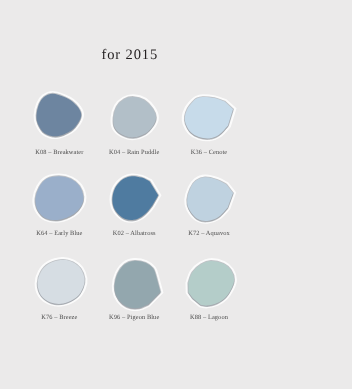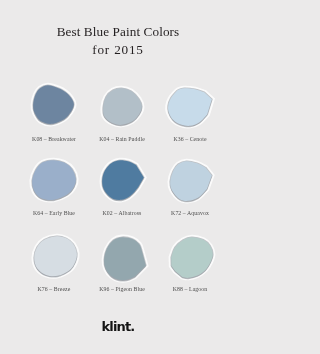--- a/index.html
+++ b/index.html
@@ -17,21 +17,21 @@
          font-family:"Liberation Serif",serif;font-size:5.8px;line-height:6px;color:#4e4e4e;letter-spacing:.08px;}
   .t2{letter-spacing:.8px;}
   .logo{position:absolute;left:0;right:0;top:319px;text-align:center;
         font-family:"DejaVu Sans",sans-serif;font-weight:700;font-size:13px;color:#141414;letter-spacing:-.85px;}
 </style>
 </head>
 <body>
 
 <div class="pin">
   <h1 class="title">
-    <span>Best Blue Paint Colors</span><br>
+    <br>
     <span class="t2">for 2015</span>
   </h1>
   <div class="grid" id="grid">
       <div class="cell" style="left: 33px; top: 85px; width: 41px; height: 39px;">
         <svg class="blob" width="57" height="55" viewBox="-19.51219512195122 -20.51282051282051 139.02439024390242 141.02564102564102" preserveAspectRatio="none" style="margin-left: -8px; margin-top: -8px;">
           <path d="M36.17,0.40C43.72,0.40 55.25,5.18 62.40,8.12C69.55,11.05 73.93,13.81 79.09,18.04C84.26,22.26 89.98,28.14 93.40,33.47C96.82,38.79 99.76,44.12 99.60,50.00C99.44,55.88 96.26,62.58 92.45,68.74C88.63,74.89 84.50,81.78 76.71,86.92C68.92,92.07 55.41,98.68 45.71,99.60C36.01,100.52 25.44,97.03 18.52,92.44C11.61,87.84 7.24,78.93 4.22,72.04C1.19,65.16 0.08,59.00 0.40,51.10C0.72,43.20 3.34,31.81 6.12,24.65C8.91,17.48 12.08,12.16 17.09,8.12C22.10,4.07 28.62,0.40 36.17,0.40Z" fill="none" stroke="#fdfdfd" stroke-width="12.820512820512821" opacity=".9"></path>
           <path d="M36.17,0.40C43.72,0.40 55.25,5.18 62.40,8.12C69.55,11.05 73.93,13.81 79.09,18.04C84.26,22.26 89.98,28.14 93.40,33.47C96.82,38.79 99.76,44.12 99.60,50.00C99.44,55.88 96.26,62.58 92.45,68.74C88.63,74.89 84.50,81.78 76.71,86.92C68.92,92.07 55.41,98.68 45.71,99.60C36.01,100.52 25.44,97.03 18.52,92.44C11.61,87.84 7.24,78.93 4.22,72.04C1.19,65.16 0.08,59.00 0.40,51.10C0.72,43.20 3.34,31.81 6.12,24.65C8.91,17.48 12.08,12.16 17.09,8.12C22.10,4.07 28.62,0.40 36.17,0.40Z" fill="#8a9097" opacity=".5" transform="translate(0,3.3333333333333335)"></path>
           <path d="M36.17,0.40C43.72,0.40 55.25,5.18 62.40,8.12C69.55,11.05 73.93,13.81 79.09,18.04C84.26,22.26 89.98,28.14 93.40,33.47C96.82,38.79 99.76,44.12 99.60,50.00C99.44,55.88 96.26,62.58 92.45,68.74C88.63,74.89 84.50,81.78 76.71,86.92C68.92,92.07 55.41,98.68 45.71,99.60C36.01,100.52 25.44,97.03 18.52,92.44C11.61,87.84 7.24,78.93 4.22,72.04C1.19,65.16 0.08,59.00 0.40,51.10C0.72,43.20 3.34,31.81 6.12,24.65C8.91,17.48 12.08,12.16 17.09,8.12C22.10,4.07 28.62,0.40 36.17,0.40Z" fill="none" stroke="#838a91" stroke-width="3.8461538461538463" opacity=".5"></path>
           <path d="M36.17,0.40C43.72,0.40 55.25,5.18 62.40,8.12C69.55,11.05 73.93,13.81 79.09,18.04C84.26,22.26 89.98,28.14 93.40,33.47C96.82,38.79 99.76,44.12 99.60,50.00C99.44,55.88 96.26,62.58 92.45,68.74C88.63,74.89 84.50,81.78 76.71,86.92C68.92,92.07 55.41,98.68 45.71,99.60C36.01,100.52 25.44,97.03 18.52,92.44C11.61,87.84 7.24,78.93 4.22,72.04C1.19,65.16 0.08,59.00 0.40,51.10C0.72,43.20 3.34,31.81 6.12,24.65C8.91,17.48 12.08,12.16 17.09,8.12C22.10,4.07 28.62,0.40 36.17,0.40Z" fill="#6d85a0"></path>
         </svg>
@@ -103,14 +103,13 @@
       <div class="cell" style="left: 171px; top: 237px; width: 42px; height: 41px;">
         <svg class="blob" width="58" height="57" viewBox="-19.047619047619047 -19.51219512195122 138.0952380952381 139.02439024390242" preserveAspectRatio="none" style="margin-left: -8px; margin-top: -8px;">
           <path d="M49.17,0.40C57.30,0.23 69.58,3.18 76.88,6.67C84.18,10.15 89.16,15.37 92.95,21.28C96.74,27.20 99.51,35.38 99.60,42.17C99.69,48.96 96.55,55.57 93.50,62.01C90.46,68.45 86.39,75.50 81.31,80.80C76.23,86.11 69.67,90.72 63.02,93.86C56.37,96.99 47.41,98.99 41.41,99.60C35.41,100.21 29.88,97.93 27.00,97.51L9.82,82.89L0.95,70.36L0.40,49.48C2.17,44.67 4.65,32.42 9.27,25.46C13.89,18.50 21.46,11.89 28.11,7.71C34.76,3.53 41.04,0.57 49.17,0.40Z" fill="none" stroke="#fdfdfd" stroke-width="12.195121951219512" opacity=".9"></path>
           <path d="M49.17,0.40C57.30,0.23 69.58,3.18 76.88,6.67C84.18,10.15 89.16,15.37 92.95,21.28C96.74,27.20 99.51,35.38 99.60,42.17C99.69,48.96 96.55,55.57 93.50,62.01C90.46,68.45 86.39,75.50 81.31,80.80C76.23,86.11 69.67,90.72 63.02,93.86C56.37,96.99 47.41,98.99 41.41,99.60C35.41,100.21 29.88,97.93 27.00,97.51L9.82,82.89L0.95,70.36L0.40,49.48C2.17,44.67 4.65,32.42 9.27,25.46C13.89,18.50 21.46,11.89 28.11,7.71C34.76,3.53 41.04,0.57 49.17,0.40Z" fill="#8a9097" opacity=".5" transform="translate(0,3.1707317073170733)"></path>
           <path d="M49.17,0.40C57.30,0.23 69.58,3.18 76.88,6.67C84.18,10.15 89.16,15.37 92.95,21.28C96.74,27.20 99.51,35.38 99.60,42.17C99.69,48.96 96.55,55.57 93.50,62.01C90.46,68.45 86.39,75.50 81.31,80.80C76.23,86.11 69.67,90.72 63.02,93.86C56.37,96.99 47.41,98.99 41.41,99.60C35.41,100.21 29.88,97.93 27.00,97.51L9.82,82.89L0.95,70.36L0.40,49.48C2.17,44.67 4.65,32.42 9.27,25.46C13.89,18.50 21.46,11.89 28.11,7.71C34.76,3.53 41.04,0.57 49.17,0.40Z" fill="none" stroke="#838a91" stroke-width="3.658536585365854" opacity=".5"></path>
           <path d="M49.17,0.40C57.30,0.23 69.58,3.18 76.88,6.67C84.18,10.15 89.16,15.37 92.95,21.28C96.74,27.20 99.51,35.38 99.60,42.17C99.69,48.96 96.55,55.57 93.50,62.01C90.46,68.45 86.39,75.50 81.31,80.80C76.23,86.11 69.67,90.72 63.02,93.86C56.37,96.99 47.41,98.99 41.41,99.60C35.41,100.21 29.88,97.93 27.00,97.51L9.82,82.89L0.95,70.36L0.40,49.48C2.17,44.67 4.65,32.42 9.27,25.46C13.89,18.50 21.46,11.89 28.11,7.71C34.76,3.53 41.04,0.57 49.17,0.40Z" fill="#b4cdc9"></path>
         </svg>
       </div>
       <div class="label" style="left: 150px; top: 285.5px; width: 80px;">K88 – Lagoon</div>
     </div>
-  <div class="logo">klint.</div>
 </div>
 
 </body></html>

